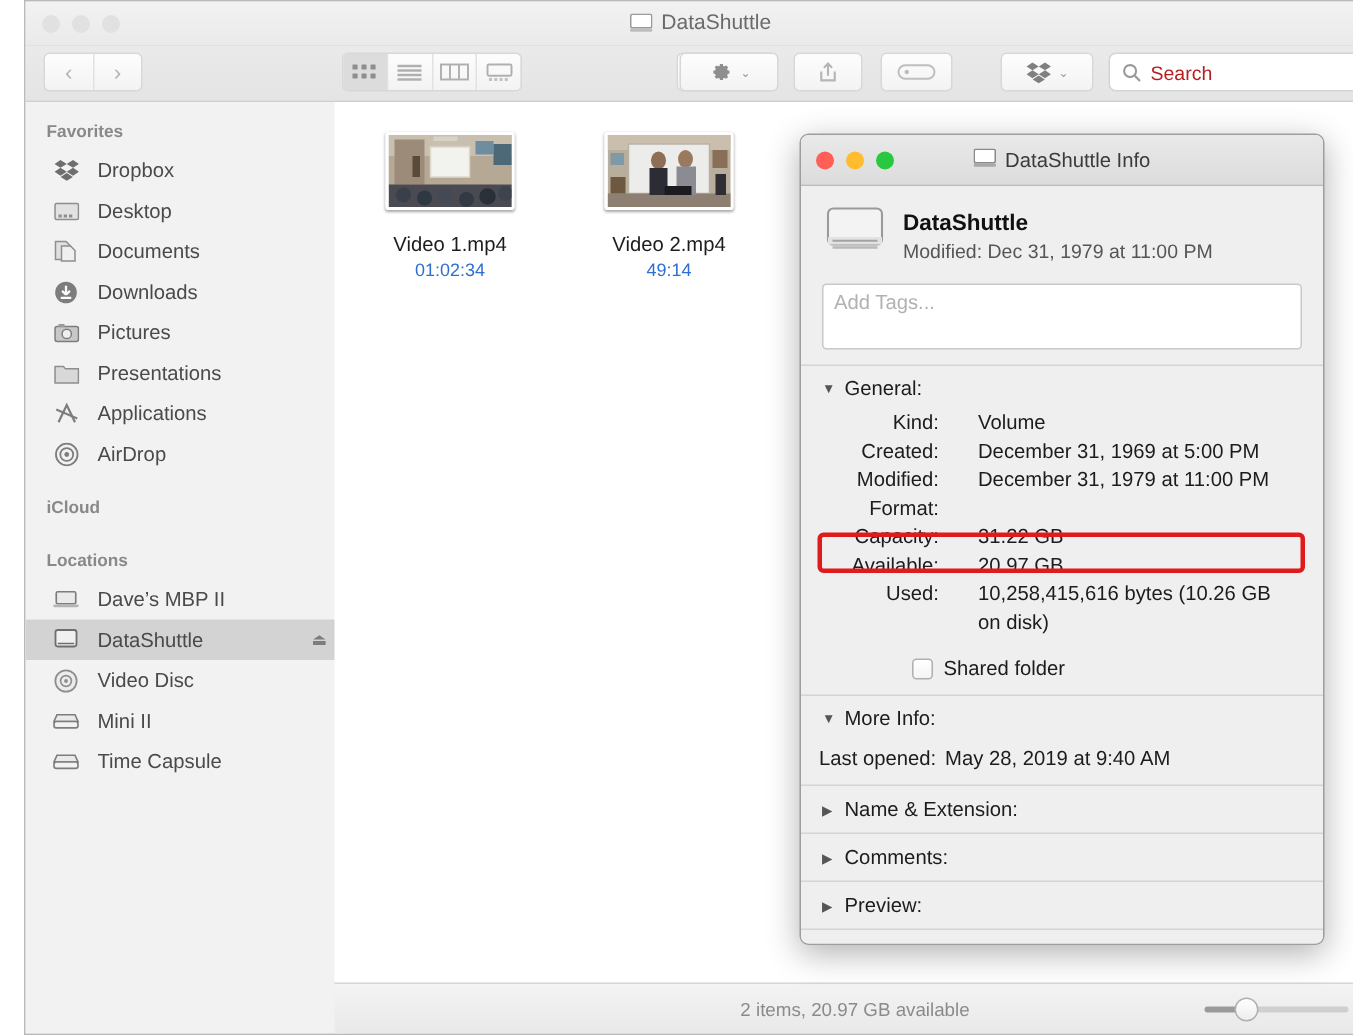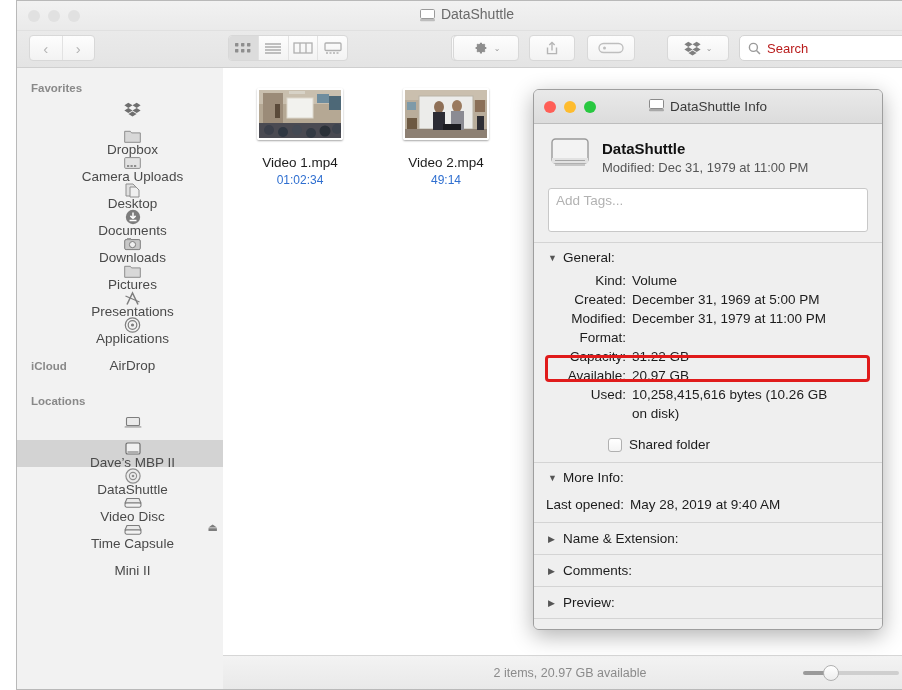--- a/index.html
+++ b/index.html
@@ -72,22 +72,22 @@
   
   .sidebar {
     position: absolute; left: 0; top: 67px; width: 214px; bottom: 0;
     background: #f2f2f2; border-right: 1px solid #d6d6d6;
   }
   .sb-head {
     font-size: 11.5px; color: #898989; font-weight: bold;
     padding: 0 0 0 14px; height: 24px; display: flex; align-items: center;
   }
   .sb-item {
-    height: 27px; display: flex; align-items: center; gap: 24px;
-    padding-left: 18px; font-size: 13.5px; color: #4a4a4a; flex-direction: column;
+    height: 27px; display: flex; align-items: center; gap: 12px;
+    padding-left: 18px; font-size: 13.5px; color: #4a4a4a;
   }
   .sb-item.selected { background: #d3d3d3; }
   .sb-ico { width: 18px; height: 16px; display: flex; align-items: center; justify-content: center; flex: 0 0 18px; }
   .sb-eject { margin-left: auto; margin-right: 12px; color: #7d7d7d; font-size: 11px; }
   .sb-gap { height: 11px; }
 
   
   .content {
     position: absolute; left: 206px; top: 67px; right: 0; bottom: 34px;
     background: #ffffff;
@@ -153,21 +153,21 @@
 
   .iw-sep { height: 1px; background: #d4d4d4; }
 
   .disclosure { display: inline-block; width: 12px; font-size: 9px; color: #555;
      text-align: left; }
   .sec-head {
     display: flex; align-items: center; gap: 3px; padding: 7px 0 6px 14px;
     font-size: 13.5px; color: #1c1c1c;
   }
   .kv-list { padding: 0 12px 8px 12px; }
-  .kv-row { display: flex; font-size: 13.5px; color: #1c1c1c; line-height: 19px; }
+  .kv-row { display: flex; font-size: 13.5px; color: #1c1c1c; line-height: 19px; gap: 20px; }
   .kv-key { width: 86px; text-align: right; flex: 0 0 86px; padding-right: 6px; }
   .kv-val { flex: 1; }
   .kv-val .cont { display: block; }
 
   .highlight-box {
     position: absolute; left: 11px; width: 325px; height: 27px;
     border: 3px solid #e01b1b; border-radius: 4px; pointer-events: none;
   }
 
   .shared-row { display: flex; align-items: center; gap: 7px; padding: 6px 0 10px 74px;
@@ -328,28 +328,20 @@
               <path d="M12.7 0.7L8.5 3.3l4.2 2.6 3.9-2.6z"></path>
           <path d="M0.4 8.5l3.9 2.6 4.2-2.6-4.2-2.6z"></path>
               <path d="M16.6 8.5l-3.9-2.6-4.2 2.6 4.2 2.6z"></path>
           <path d="M4.4 12l4.1 2.5L12.6 12 8.5 9.4z"></path>
             </g>
           </svg>
       </span>
       <span>Dropbox</span>
     </div>
 
-    <div class="sb-item">
-      <span class="sb-ico">
-        <svg width="17" height="14" viewBox="0 0 17 14">
-            <path d="M0.7 2.3h5.6l1.3 1.6h8.7v9.4H0.7z" fill="#d8d8d8" stroke="#8e8e8e" stroke-width="1"></path>
-          </svg>
-      </span>
-      <span>Camera Uploads</span>
-    </div>
 
     <div class="sb-item">
       <span class="sb-ico">
         <svg width="17" height="14" viewBox="0 0 17 14">
             <rect x="0.7" y="1.6" width="15.6" height="10.8" rx="1" fill="#e2e2e2" stroke="#8e8e8e" stroke-width="1"></rect>
             <g fill="#8e8e8e">
               <rect x="3" y="9" width="2.2" height="2"></rect>
               <rect x="6.5" y="9" width="2.2" height="2"></rect>
               <rect x="10" y="9" width="2.2" height="2"></rect>
             </g>
@@ -457,31 +449,31 @@
       <span>Video Disc</span>
     </div>
 
     <div class="sb-item">
       <span class="sb-ico">
         <svg width="18" height="12" viewBox="0 0 18 12">
             <path d="M3 1.5h12l2 4.5H1z" fill="#eaeaea" stroke="#7d7d7d" stroke-width="1.1"></path>
             <rect x="1" y="6" width="16" height="4.2" rx="1.6" fill="#f2f2f2" stroke="#7d7d7d" stroke-width="1.1"></rect>
           </svg>
       </span>
-      <span>Time Capsule</span>
+      <span>Mini II</span>
     </div>
 
     <div class="sb-item">
       <span class="sb-ico">
         <svg width="18" height="12" viewBox="0 0 18 12">
             <path d="M3 1.5h12l2 4.5H1z" fill="#eaeaea" stroke="#7d7d7d" stroke-width="1.1"></path>
             <rect x="1" y="6" width="16" height="4.2" rx="1.6" fill="#f2f2f2" stroke="#7d7d7d" stroke-width="1.1"></rect>
           </svg>
       </span>
-      <span>Mini II</span>
+      <span>Time Capsule</span>
     </div>
   </div>
 
   <div class="content">
     <div class="icon-grid">
 
       <div class="file-cell">
         <div class="thumb-wrap">
           <svg width="86" height="52" viewBox="0 0 86 52">
             <rect width="86" height="52" fill="#a89b8c"></rect>

